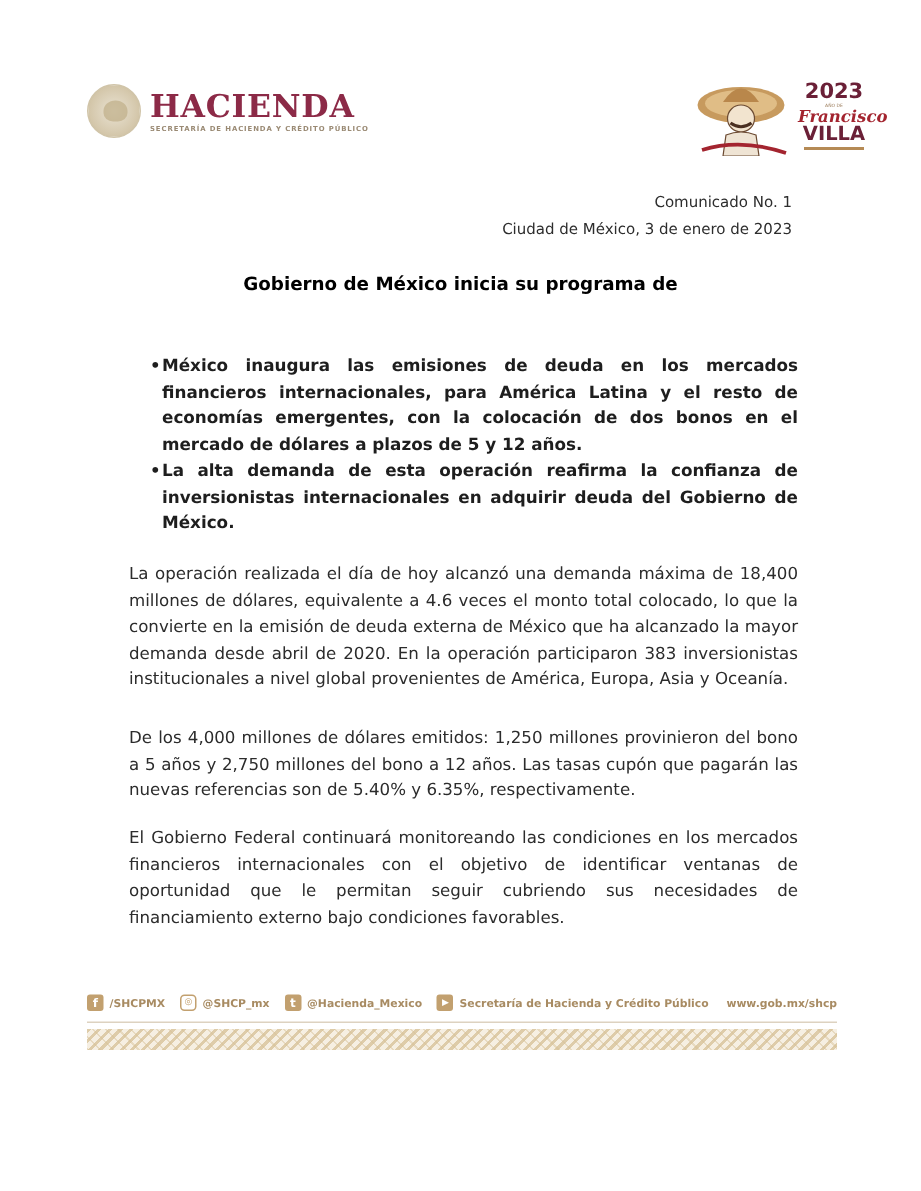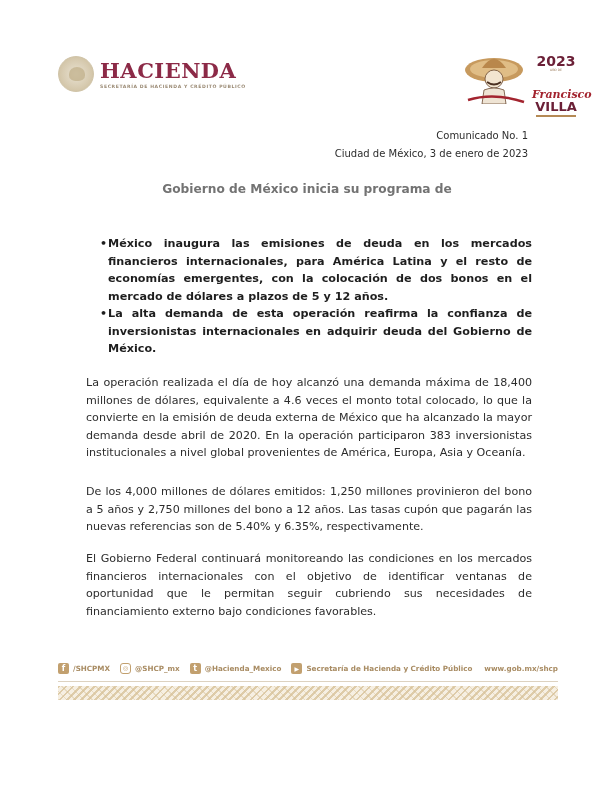--- a/index.html
+++ b/index.html
@@ -28,31 +28,31 @@
     }
     .logo-sub { font-size: 4.6px; color: #9a8a74; letter-spacing: 0.6px; font-weight: bold; margin-top: 2px; }
 
     .villa-logo { position: absolute; left: 462px; top: 48px; width: 120px; height: 60px; }
     .villa-hat {
       position: absolute; left: 2px; top: 4px; width: 64px; height: 52px;
     }
     .villa-text { position: absolute; left: 70px; top: 6px; text-align: center; width: 48px; }
     .villa-year { font-size: 14px; font-weight: bold; color: #6b2037; line-height: 14px; font-family: "DejaVu Sans", sans-serif; }
     .villa-small { font-size: 3px; color: #9a7b5a; line-height: 4px; }
-    .villa-name { font-family: "DejaVu Serif", serif; font-style: italic; font-weight: bold; font-size: 11px; color: #a3242f; line-height: 11px; margin-top: 17px; }
+    .villa-name { font-family: "DejaVu Serif", serif; font-style: italic; font-weight: bold; font-size: 11px; color: #a3242f; line-height: 11px; }
     .villa-surname { font-weight: bold; font-size: 13px; color: #6b2037; line-height: 14px; font-family: "DejaVu Sans", sans-serif; }
     .villa-line { height: 2px; background: #b58a55; margin: 1px 4px 0 4px; }
 
     
     .dateline { position: absolute; right: 86px; top: 127px; text-align: right; font-size: 10px; line-height: 18px; color: #2d2d2d; }
 
     
     .title {
       position: absolute; left: 0; width: 614px; top: 180px; text-align: center;
-      font-weight: bold; font-size: 12.2px; line-height: 19px; color: #737373;
+      font-weight: bold; font-size: 12.2px; line-height: 19px; color: #000000;
     }
 
     
     .bullets { position: absolute; left: 100px; top: 235px; width: 432px; list-style: none; }
     .bullets li {
       position: relative; font-weight: bold; font-size: 11.2px; line-height: 17.5px;
       text-align: justify; color: #1e1e1e; padding-left: 8px;
     }
     .bullets li .dot { position: absolute; left: 0; top: 0; font-size: 11px; }
 

